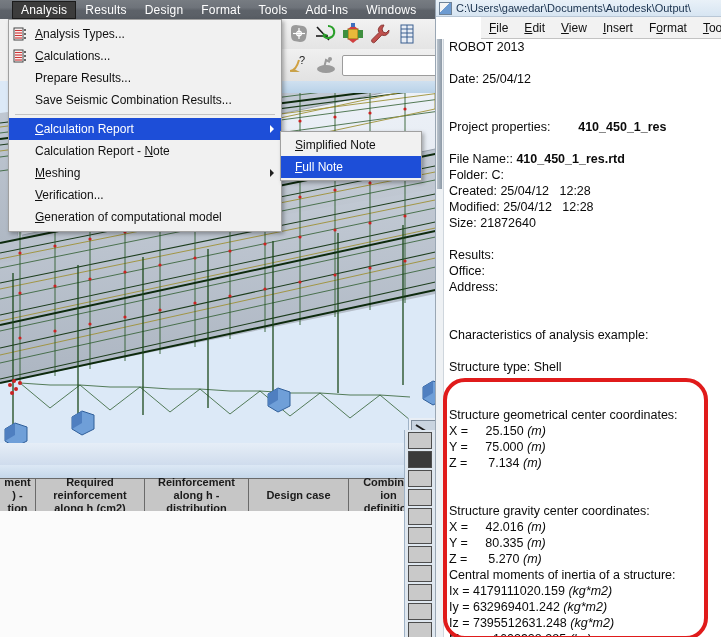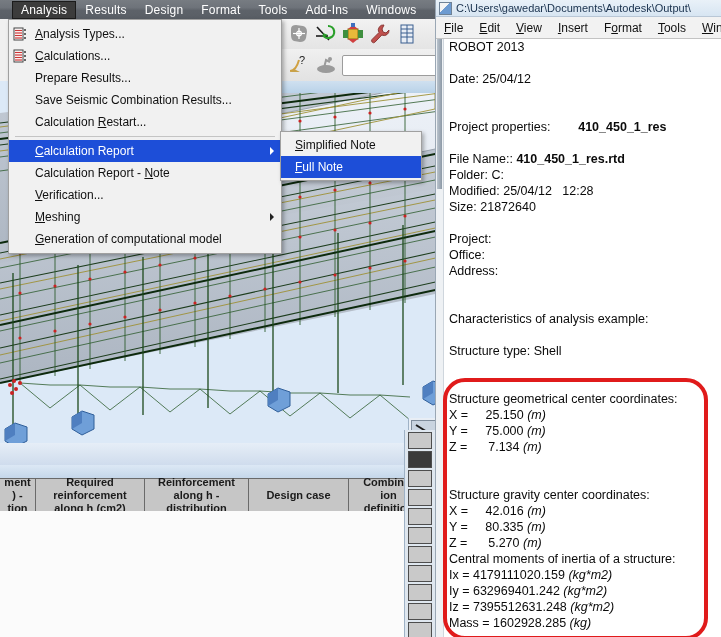--- a/index.html
+++ b/index.html
@@ -72,21 +72,21 @@
   #submenu{position:absolute;left:280px;top:131px;width:140px;background:#f1f1f1;border:1px solid #a0a0a0;
      box-shadow:2px 2px 4px rgba(0,0,0,.30);padding:2px 0;z-index:45;}
   #submenu .mi{padding-left:14px;}
 
   
   #report-window{position:absolute;left:435px;top:0;width:286px;height:637px;background:#ffffff;z-index:30;
       border-left:1px solid #9aa7b4;}
   #rw-title{height:16px;background:linear-gradient(to bottom,#e9f1f8,#d7e5f2);display:flex;align-items:center;padding-left:3px;
       font-size:11px;color:#19314d;white-space:nowrap;overflow:hidden;border-bottom:1px solid #b9c7d6;}
   #rw-title .wicon{width:11px;height:11px;margin-right:4px;background:linear-gradient(135deg,#f4f4f4 45%,#6d9bd1 45%);border:1px solid #6f8296;flex:none;}
-  #rw-menubar{height:21px;background:#f2f2f2;border-bottom:1px solid #c3c3c3;display:flex;align-items:center;padding-left:8px;}
+  #rw-menubar{height:21px;background:#f2f2f2;border-bottom:1px solid #c3c3c3;display:flex;align-items:center;padding-left:8px;margin-left:45px;}
   #rw-menubar .rm{font-size:12px;color:#101010;margin-right:16px;white-space:nowrap;}
   #rw-body{position:relative;height:600px;background:#fff;overflow:hidden;}
   #rw-leftscroll{position:absolute;left:0;top:0;width:7px;height:600px;background:#eef1f4;border-right:1px solid #cfd6dd;}
   #rw-leftscroll .thumb{position:absolute;left:1px;top:0;width:5px;height:150px;background:linear-gradient(to right,#b9c3cd,#8d99a6);}
   #rw-content{position:absolute;left:9px;top:0;right:0;font-size:12.5px;color:#0b0b0b;line-height:16px;}
   .rline{white-space:pre;padding-left:4px;}
   .rgap{height:16px;}
   .ital{font-style:italic;}
   .bold{font-weight:bold;}
 
@@ -405,37 +405,34 @@
             <rect x="11" y="11" width="2" height="2" fill="#666"></rect>
           </svg></span>
         <span><span class="ul">C</span>alculations...</span>
       </div>
       <div class="mi">
         <span>Prepare Results...</span>
       </div>
       <div class="mi">
         <span>Save Seismic Combination Results...</span>
       </div>
-      <div class="mi">
-        <span>Calculation <span class="ul">R</span>estart...</span>
-      </div>
       <div class="msep"></div>
       <div class="mi sel">
         <span><span class="ul">C</span>alculation Report</span>
         <span class="arrow"></span>
       </div>
       <div class="mi">
         <span>Calculation Report - <span class="ul">N</span>ote</span>
       </div>
       <div class="mi">
-        <span><span class="ul">V</span>erification...</span>
-      </div>
-      <div class="mi">
         <span><span class="ul">M</span>eshing</span>
         <span class="arrow"></span>
+      </div>
+      <div class="mi">
+        <span><span class="ul">V</span>erification...</span>
       </div>
       <div class="mi">
         <span><span class="ul">G</span>eneration of computational model</span>
       </div>
     </div>
 
   <div id="submenu">
       <div class="mi">
         <span><span class="ul">S</span>implified Note</span>
       </div>
@@ -466,24 +463,25 @@
     <div id="rw-content">
         <div class="rline">ROBOT 2013</div>
         <div class="rgap"></div>
         <div class="rline">Date: 25/04/12</div>
         <div class="rgap"></div>
         <div class="rgap"></div>
         <div class="rline"><span>Project properties:        </span><span class="bold">410_450_1_res</span></div>
         <div class="rgap"></div>
         <div class="rline"><span>File Name:: </span><span class="bold">410_450_1_res.rtd</span></div>
         <div class="rline">Folder: C:</div>
+        <div class="rline">Created: 25/04/12   12:28</div>
         <div class="rline">Modified: 25/04/12   12:28</div>
         <div class="rline">Size: 21872640</div>
         <div class="rgap"></div>
-        <div class="rline">Project:</div>
+        <div class="rline">Results:</div>
         <div class="rline">Office:</div>
         <div class="rline">Address:</div>
         <div class="rgap"></div>
         <div class="rgap"></div>
         <div class="rline">Characteristics of analysis example:</div>
         <div class="rgap"></div>
         <div class="rline">Structure type: Shell</div>
         <div class="rgap"></div>
         <div class="rgap"></div>
         <div class="rline">Structure geometrical center coordinates:</div>

